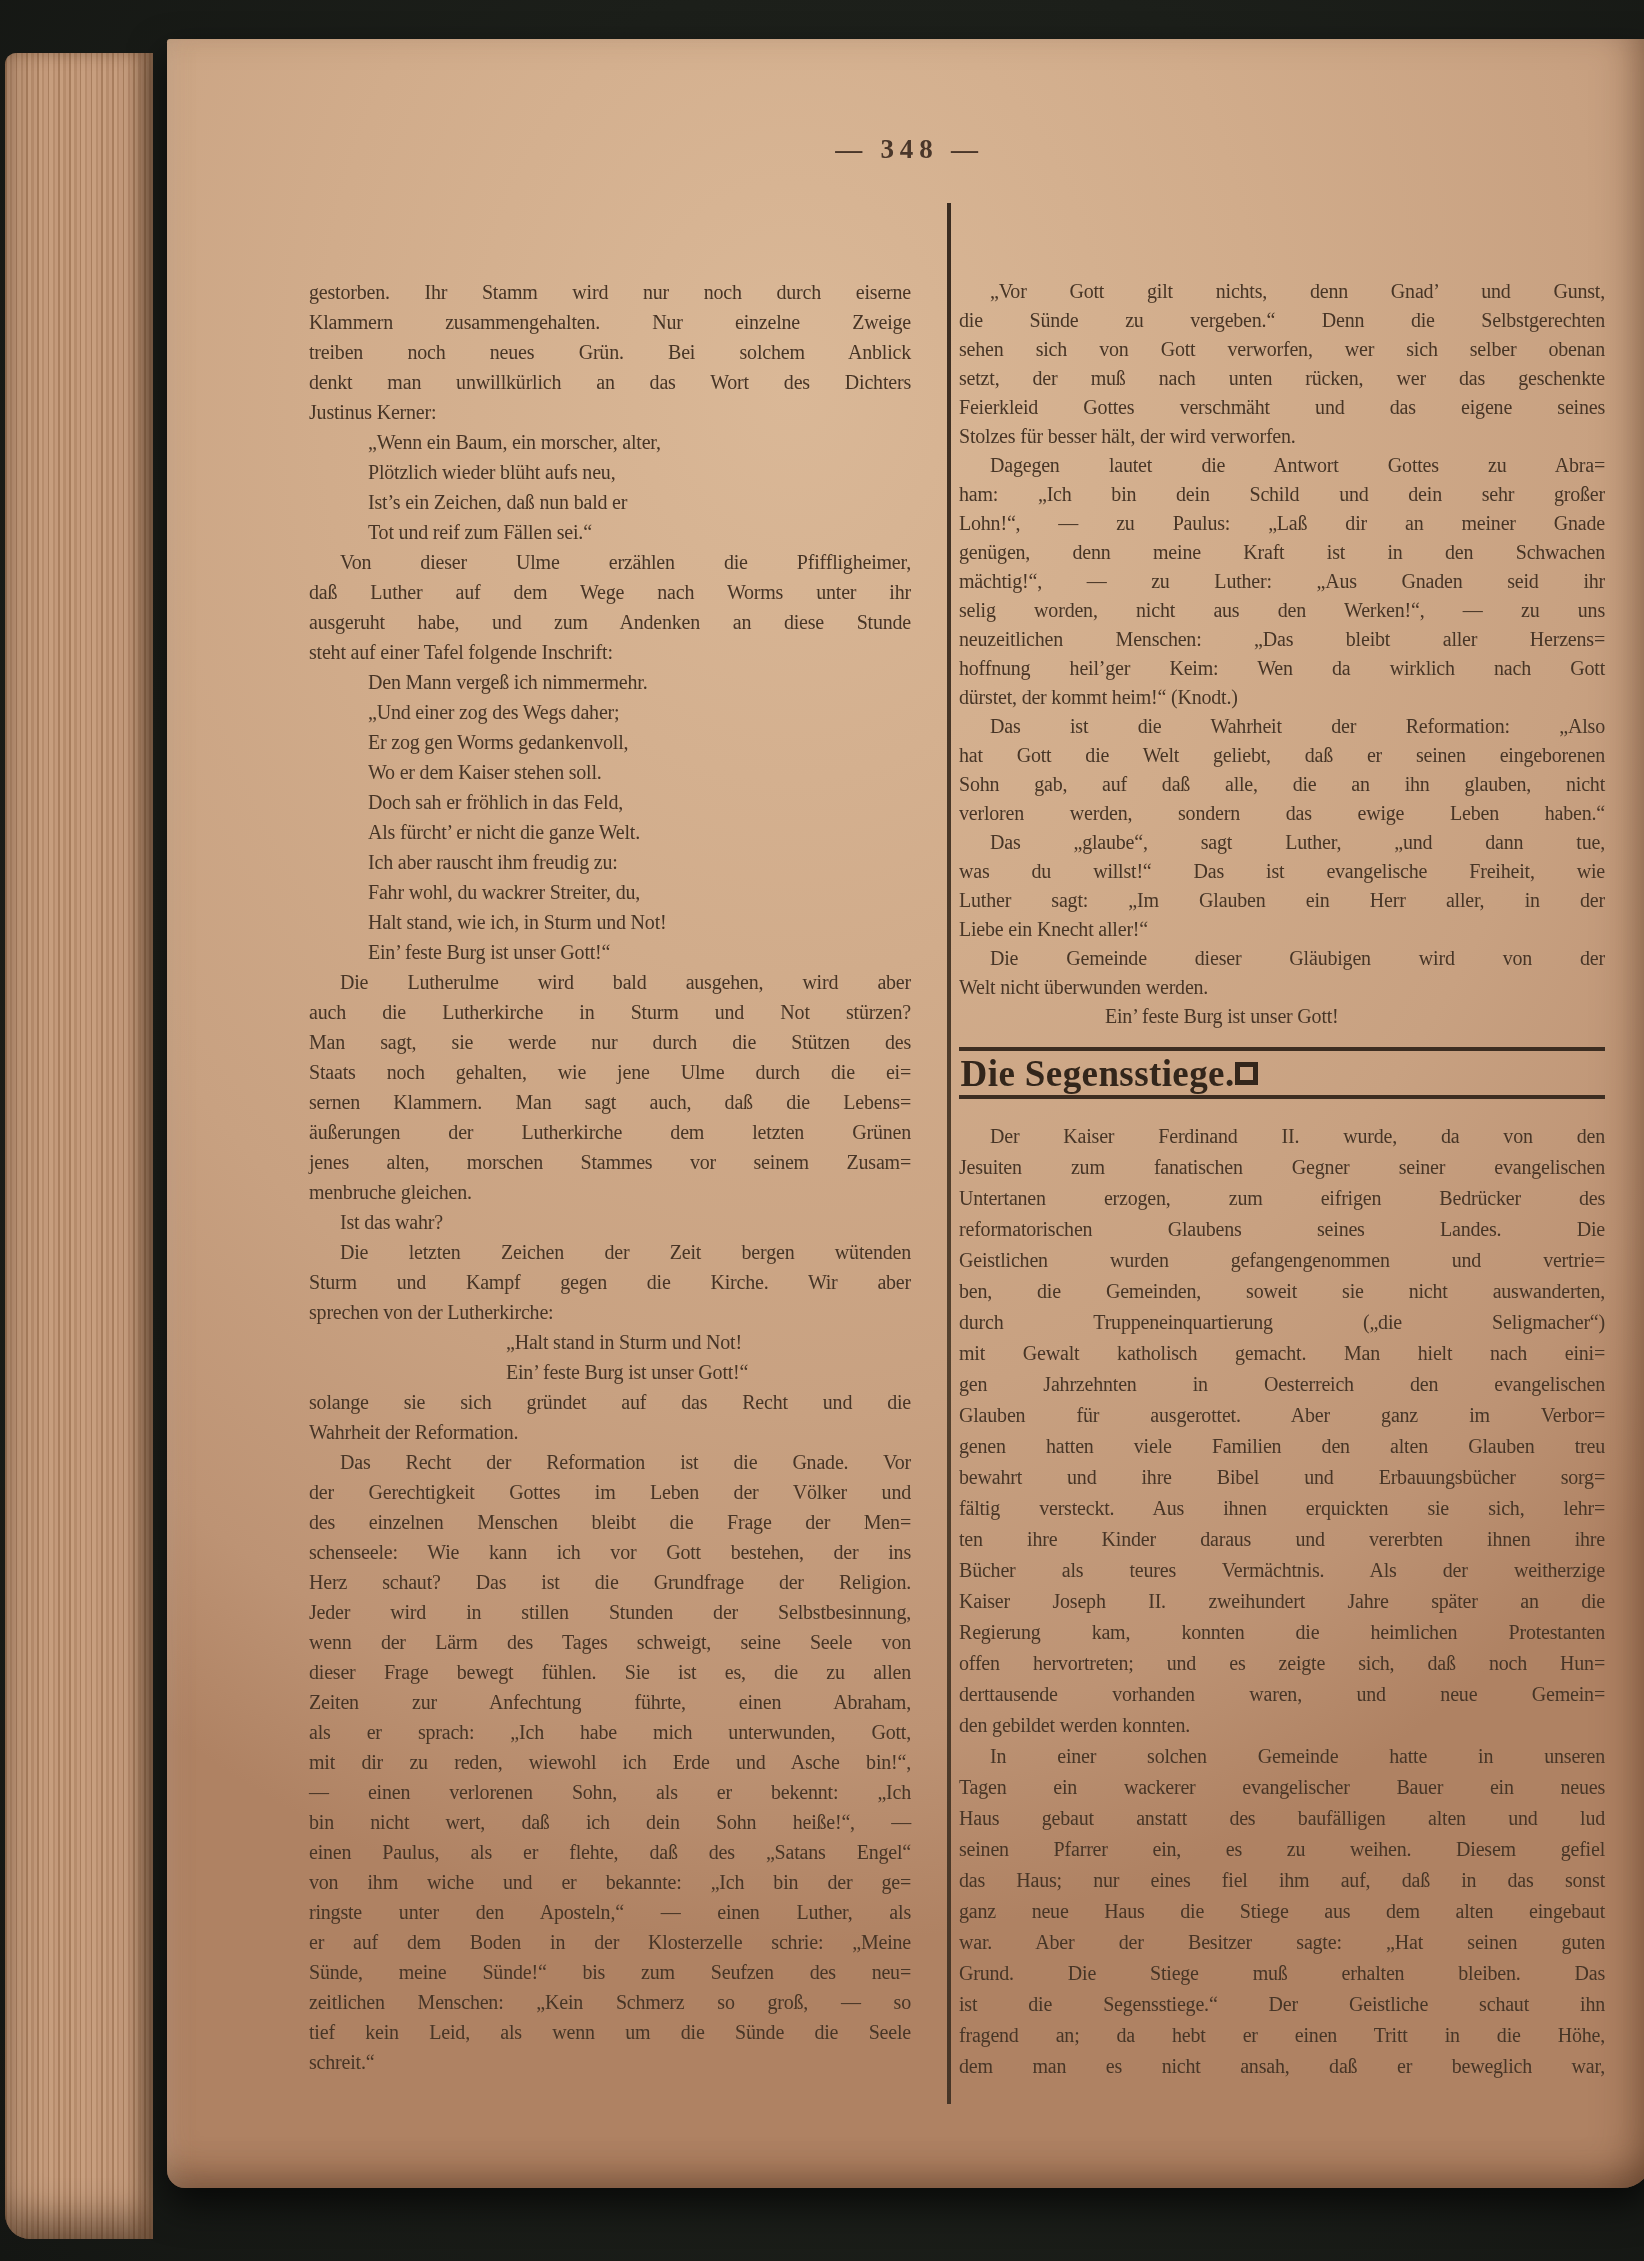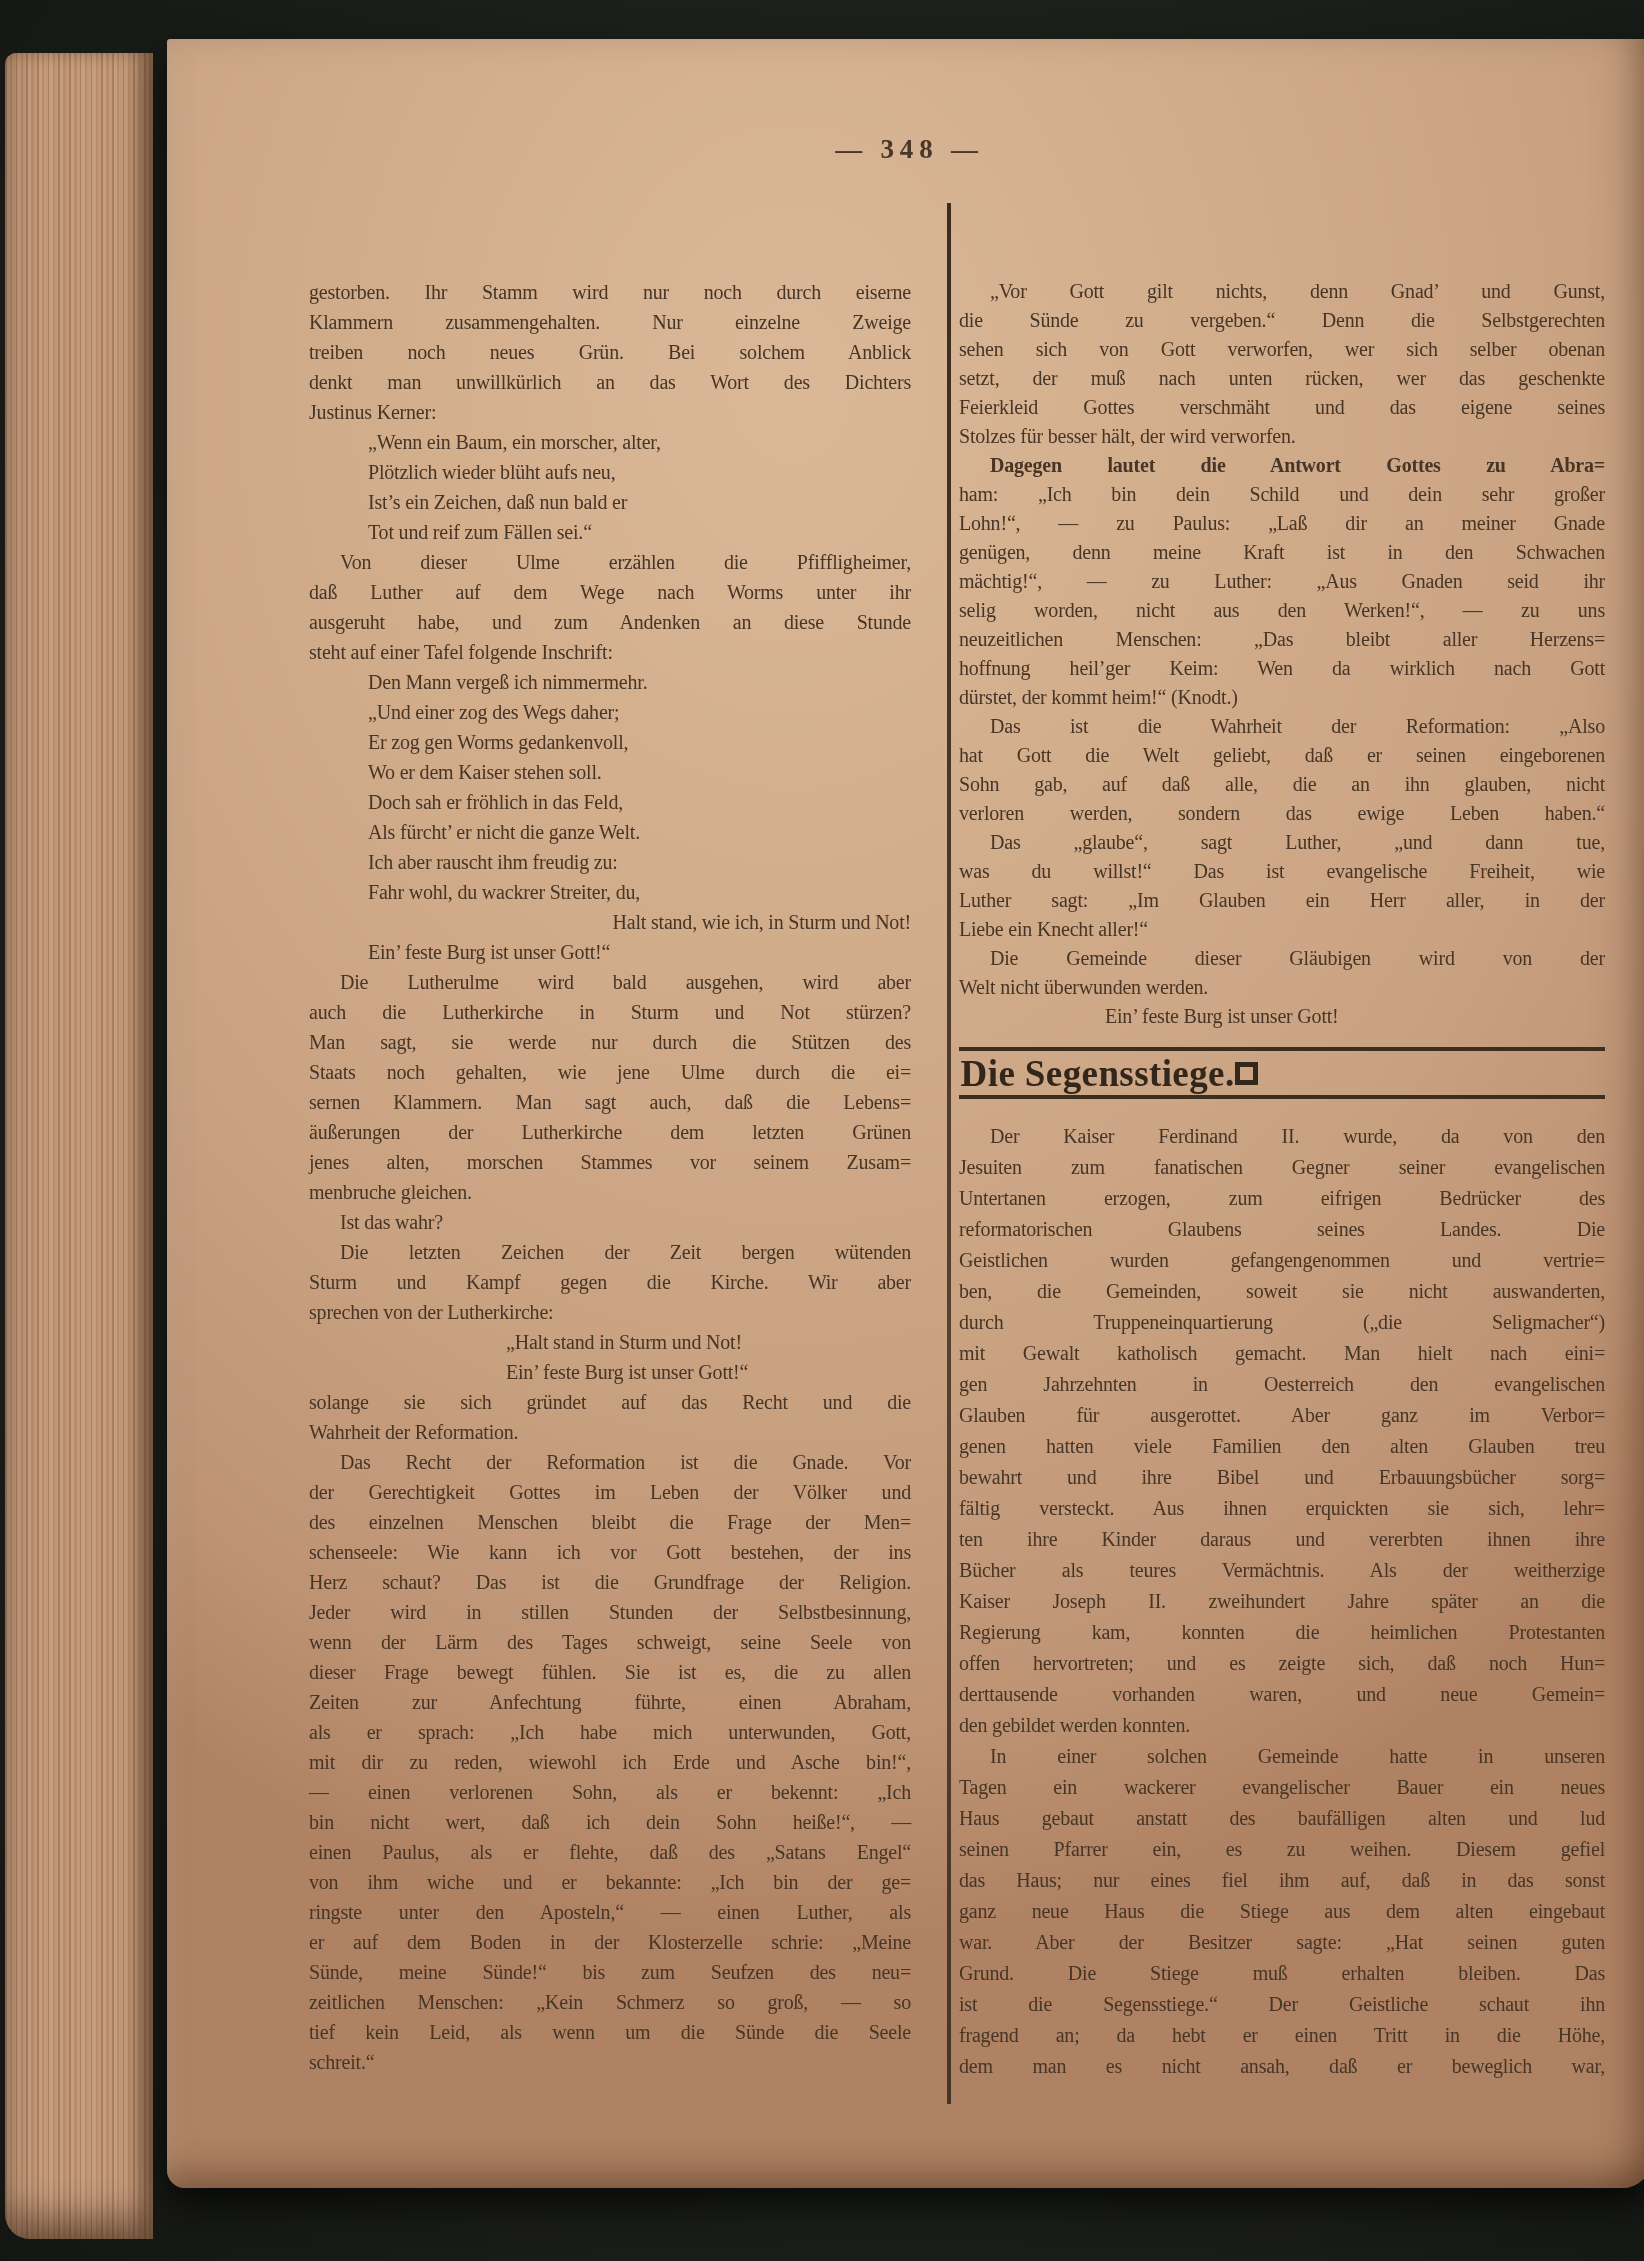--- a/index.html
+++ b/index.html
@@ -94,21 +94,21 @@
         <div class="line">ausgeruht habe, und zum Andenken an diese Stunde</div>
         <div class="line noj">steht auf einer Tafel folgende Inschrift:</div>
         <div class="line noj" style="padding-left: 59px;">Den Mann vergeß ich nimmermehr.</div>
         <div class="line noj" style="padding-left: 59px;">„Und einer zog des Wegs daher;</div>
         <div class="line noj" style="padding-left: 59px;">Er zog gen Worms gedankenvoll,</div>
         <div class="line noj" style="padding-left: 59px;">Wo er dem Kaiser stehen soll.</div>
         <div class="line noj" style="padding-left: 59px;">Doch sah er fröhlich in das Feld,</div>
         <div class="line noj" style="padding-left: 59px;">Als fürcht’ er nicht die ganze Welt.</div>
         <div class="line noj" style="padding-left: 59px;">Ich aber rauscht ihm freudig zu:</div>
         <div class="line noj" style="padding-left: 59px;">Fahr wohl, du wackrer Streiter, du,</div>
-        <div class="line noj" style="padding-left: 59px; text-align: right;">Halt stand, wie ich, in Sturm und Not!</div>
+        <div class="line noj" style="padding-left: 59px;">Halt stand, wie ich, in Sturm und Not!</div>
         <div class="line noj" style="padding-left: 59px;">Ein’ feste Burg ist unser Gott!“</div>
         <div class="line" style="padding-left: 31px;">Die Lutherulme wird bald ausgehen, wird aber</div>
         <div class="line">auch die Lutherkirche in Sturm und Not stürzen?</div>
         <div class="line">Man sagt, sie werde nur durch die Stützen des</div>
         <div class="line">Staats noch gehalten, wie jene Ulme durch die ei=</div>
         <div class="line">sernen Klammern.  Man sagt auch, daß die Lebens=</div>
         <div class="line">äußerungen  der  Lutherkirche  dem  letzten  Grünen</div>
         <div class="line">jenes alten, morschen Stammes vor seinem Zusam=</div>
         <div class="line noj">menbruche  gleichen.</div>
         <div class="line noj" style="padding-left: 31px;">Ist das wahr?</div>
@@ -142,21 +142,21 @@
         <div class="line noj">schreit.“</div>
       </div>
 
     <div class="col col-right-top" id="col-right-top">
         <div class="line" style="padding-left: 31px;">„Vor Gott gilt nichts, denn Gnad’ und Gunst,</div>
         <div class="line">die Sünde zu vergeben.“  Denn die Selbstgerechten</div>
         <div class="line">sehen sich von Gott verworfen, wer sich selber obenan</div>
         <div class="line">setzt, der muß nach unten rücken, wer das geschenkte</div>
         <div class="line">Feierkleid Gottes verschmäht und das eigene seines</div>
         <div class="line noj">Stolzes für besser hält, der wird verworfen.</div>
-        <div class="line" style="padding-left: 31px; font-weight: bold;">Dagegen lautet die Antwort Gottes zu Abra=</div>
+        <div class="line" style="padding-left: 31px;">Dagegen lautet die Antwort Gottes zu Abra=</div>
         <div class="line">ham: „Ich bin dein Schild und dein sehr großer</div>
         <div class="line">Lohn!“, — zu Paulus: „Laß dir an meiner Gnade</div>
         <div class="line">genügen, denn meine Kraft ist in den Schwachen</div>
         <div class="line">mächtig!“,  —  zu  Luther:  „Aus  Gnaden  seid  ihr</div>
         <div class="line">selig worden, nicht aus den Werken!“, — zu uns</div>
         <div class="line">neuzeitlichen Menschen: „Das bleibt aller Herzens=</div>
         <div class="line">hoffnung heil’ger Keim: Wen da wirklich nach Gott</div>
         <div class="line noj">dürstet, der kommt heim!“  (Knodt.)</div>
         <div class="line" style="padding-left: 31px;">Das ist die Wahrheit der Reformation: „Also</div>
         <div class="line">hat Gott die Welt geliebt, daß er seinen eingeborenen</div>

